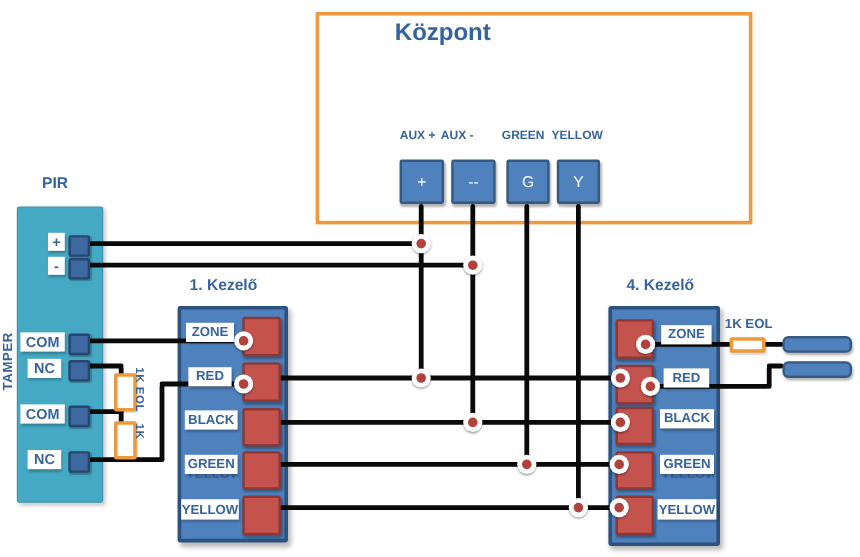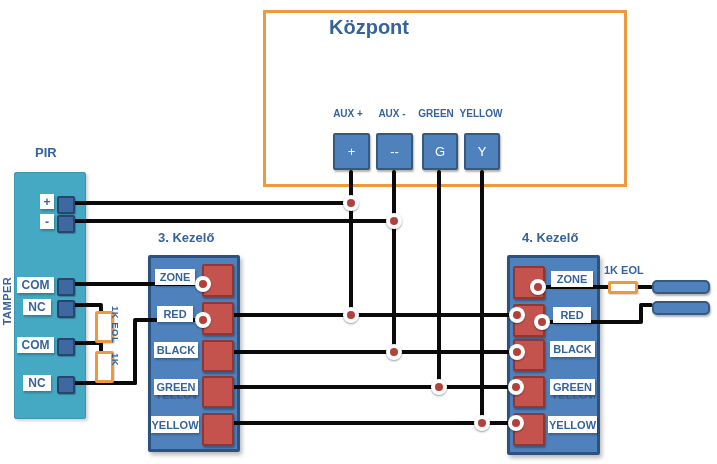--- a/index.html
+++ b/index.html
@@ -55,21 +55,21 @@
 <div id="canvas">
 
   <div class="abs central-box" style="left:263px;top:10px;width:358px;height:171px;"></div>
   <div class="abs title" style="left:329px;top:16px;font-size:20px;">Központ</div>
 
   <div class="abs pir-box" style="left:14px;top:172px;width:70px;height:245px;"></div>
   <div class="abs title" style="left:35px;top:145px;font-size:13px;">PIR</div>
   <div class="abs tamper" style="left:-22px;top:295px;width:58px;">TAMPER</div>
 
   <div class="abs keypad-box" style="left:148px;top:255px;width:86px;height:191px;"></div>
-  <div class="abs title" style="left:158px;top:230px;font-size:13px;">3. Kezelő</div>
+  <div class="abs title" style="left:158px;top:230px;font-size:13px;">1. Kezelő</div>
 
   <div class="abs keypad-box" style="left:507px;top:255px;width:87px;height:194px;"></div>
   <div class="abs title" style="left:522px;top:230px;font-size:13px;">4. Kezelő</div>
 
   <div class="abs wire" style="left:70px;top:201px;width:283px;height:4px;"></div>
   <div class="abs wire" style="left:70px;top:219px;width:326px;height:4px;"></div>
   <div class="abs wire" style="left:70px;top:282px;width:135px;height:4px;"></div>
   <div class="abs wire" style="left:70px;top:303px;width:33px;height:4px;"></div>
   <div class="abs wire" style="left:70px;top:341px;width:33px;height:4px;"></div>
   <div class="abs wire" style="left:70px;top:381px;width:67px;height:4px;"></div>
@@ -92,21 +92,21 @@
   <div class="abs wire" style="left:99px;top:334px;width:4px;height:20px;"></div>
   <div class="abs wire" style="left:99px;top:374px;width:4px;height:10px;"></div>
   <div class="abs wire" style="left:639px;top:305px;width:4px;height:19px;"></div>
 
   <div class="abs resistor" style="left:95px;top:311px;width:13px;height:26px;"></div>
   <div class="abs vtext" style="left:110px;top:306px;height:40px;">1K EOL</div>
   <div class="abs resistor" style="left:95px;top:351px;width:13px;height:26px;"></div>
   <div class="abs vtext" style="left:110px;top:353px;height:30px;">1K</div>
 
   <div class="abs aux-label" style="left:326px;top:108px;width:44px;">AUX +</div>
-  <div class="abs aux-label" style="left:370px;top:108px;width:44px;">AUX -</div>
+  <div class="abs aux-label" style="left:359px;top:108px;width:44px;">AUX -</div>
   <div class="abs aux-label" style="left:414px;top:108px;width:44px;">GREEN</div>
   <div class="abs aux-label" style="left:459px;top:108px;width:44px;">YELLOW</div>
 
   <div class="abs blue-term" style="left:333px;top:133px;width:33px;height:33px;">+</div>
   <div class="abs blue-term" style="left:376px;top:133px;width:33px;height:33px;">--</div>
   <div class="abs blue-term" style="left:422px;top:133px;width:32px;height:33px;">G</div>
   <div class="abs blue-term" style="left:464px;top:133px;width:32px;height:33px;">Y</div>
 
   <div class="abs chip" style="left:40px;top:194px;width:14px;height:15px;font-size:12px;">+</div>
   <div class="abs chip" style="left:40px;top:214px;width:14px;height:15px;font-size:12px;">-</div>

